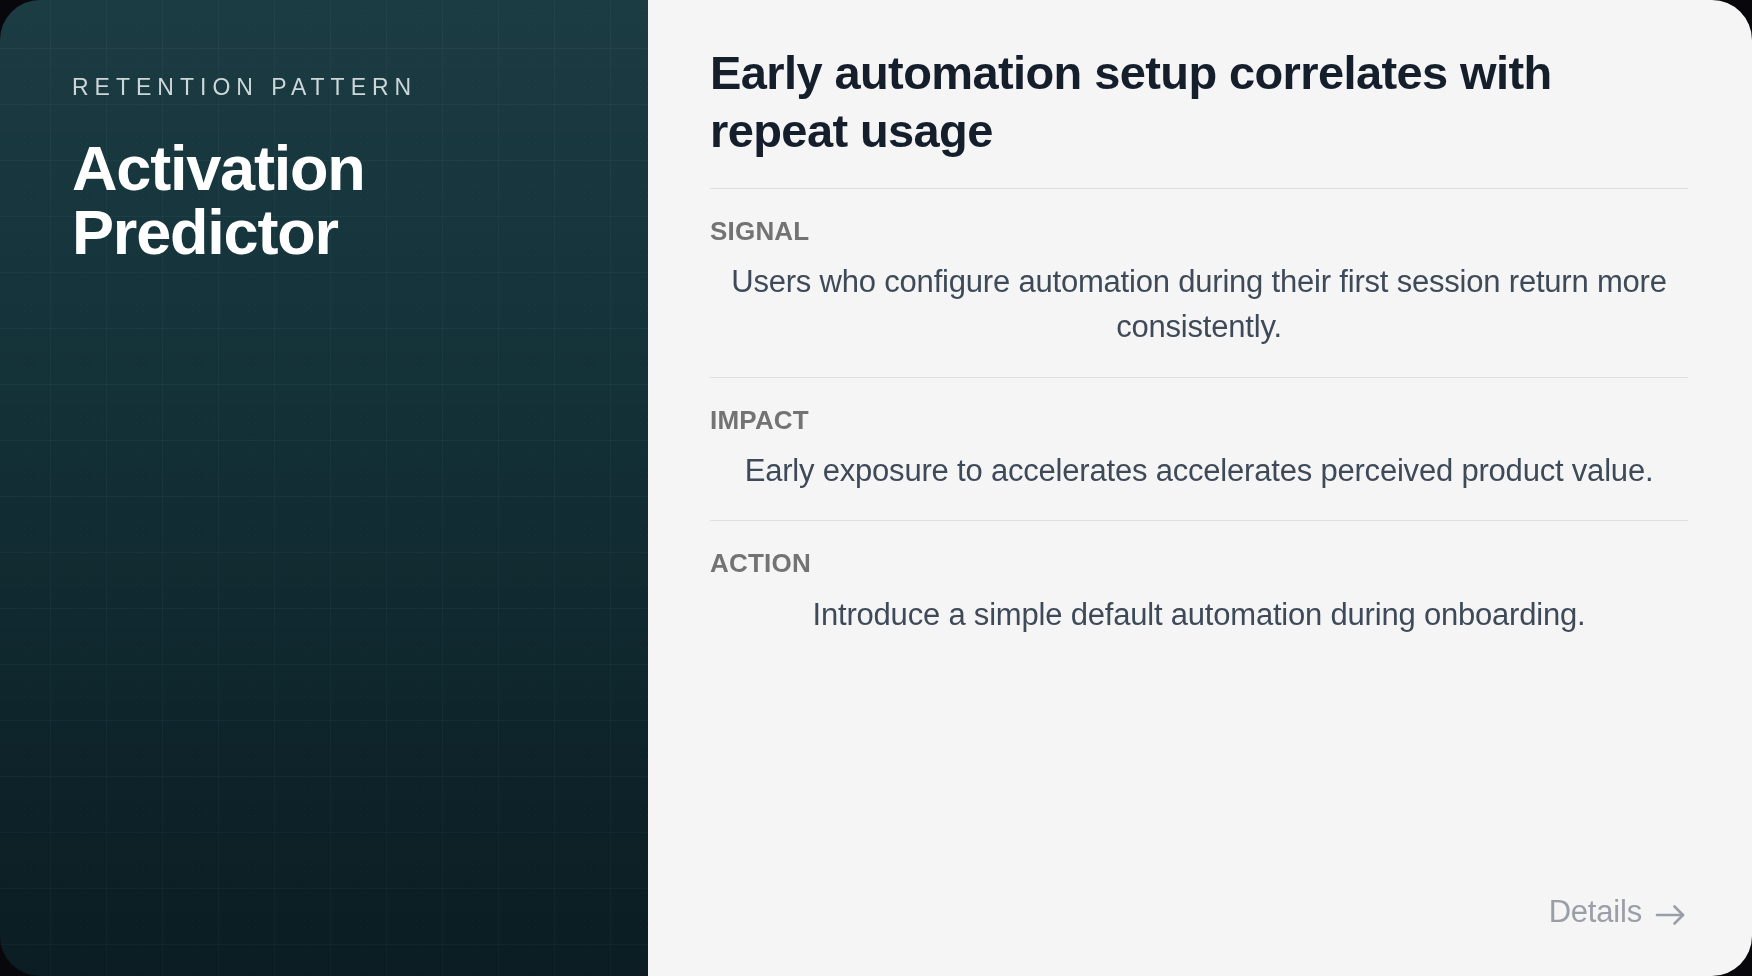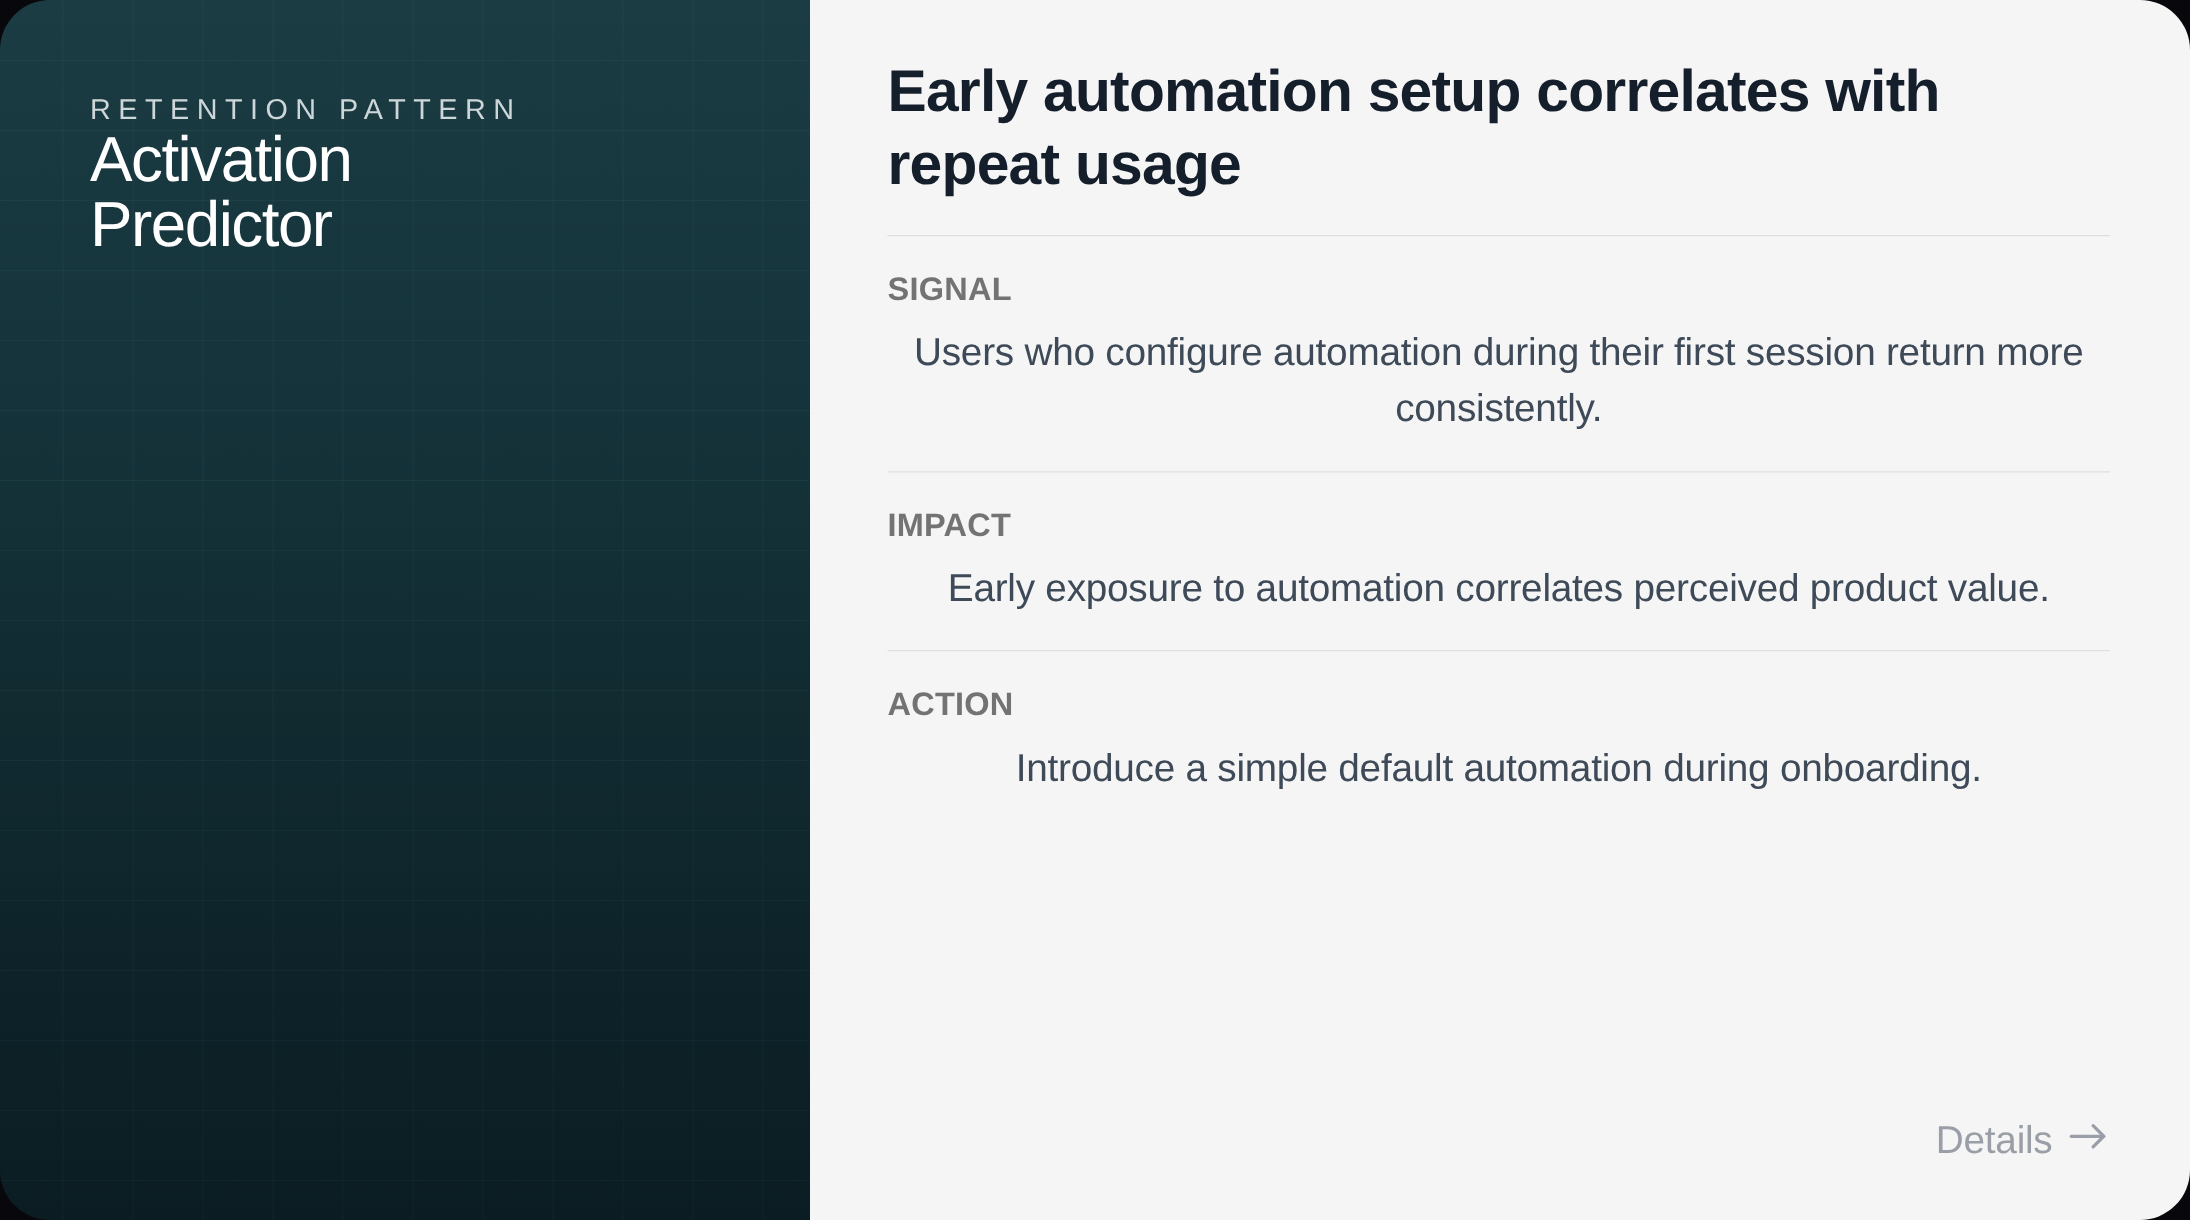--- a/index.html
+++ b/index.html
@@ -77,22 +77,23 @@
   .eyebrow {
     font-size: 23px;
     font-weight: 400;
     letter-spacing: 6.0px;
     color: #cdd6d9;
     line-height: 1.2;
     white-space: nowrap;
   }
 
   .big-title {
-    font-size: 51px;
-    font-weight: 400;
+    margin-top: 34px;
+    font-size: 63px;
+    font-weight: 700;
     line-height: 1.02;
     color: #ffffff;
     letter-spacing: -1.2px;
   }
 
   
   .panel-right {
     position: relative;
     flex: 1 1 auto;
     height: 100%;
@@ -147,21 +148,21 @@
     margin-top: auto;
     padding-bottom: 46px;
     display: flex;
     justify-content: flex-end;
     align-items: center;
     width: 978px;
   }
 
   .details-link {
     display: inline-flex;
-    align-items: flex-start;
+    align-items: flex-end;
     gap: 12px;
     font-size: 31px;
     font-weight: 400;
     color: #9a9ea7;
     letter-spacing: -0.2px;
     cursor: pointer;
     text-decoration: none;
   }
 
   .arrow-icon {
@@ -200,21 +201,21 @@
 
     <div class="section">
       <div class="section-label">SIGNAL</div>
       <div class="section-body">Users who configure automation during their first session return more consistently.</div>
     </div>
 
     <div class="divider"></div>
 
     <div class="section">
       <div class="section-label">IMPACT</div>
-      <div class="section-body">Early exposure to automation correlates perceived product value.</div>
+      <div class="section-body">Early exposure to accelerates accelerates perceived product value.</div>
     </div>
 
     <div class="divider"></div>
 
     <div class="section">
       <div class="section-label">ACTION</div>
       <div class="section-body">Introduce a simple default automation during onboarding.</div>
     </div>
 
     <div class="footer">

